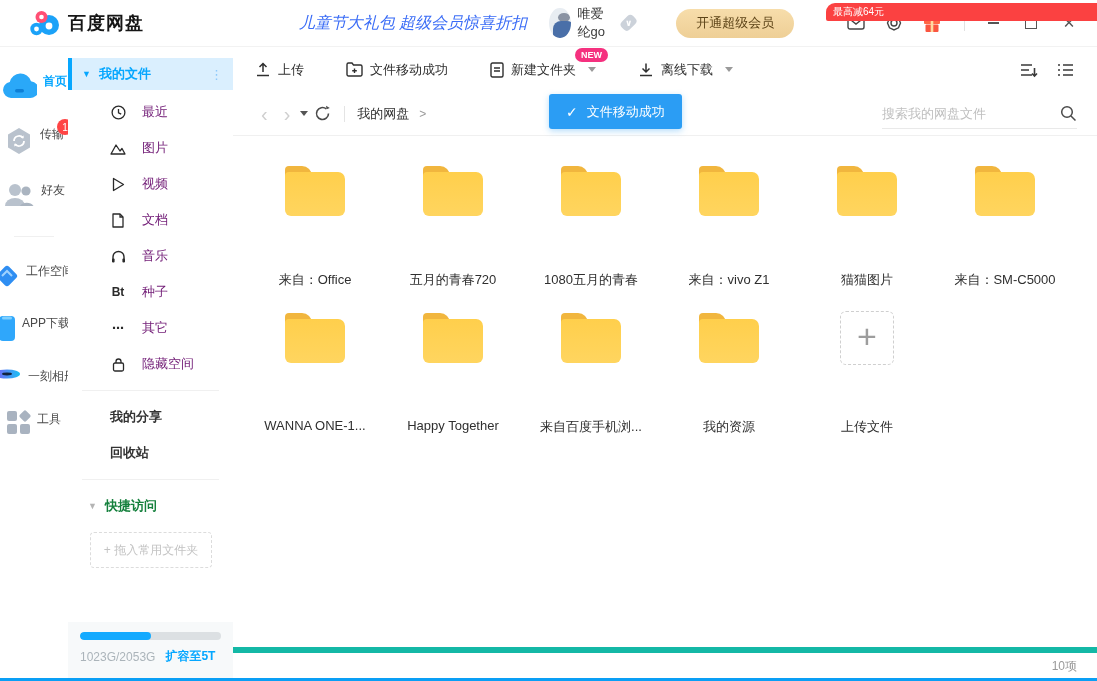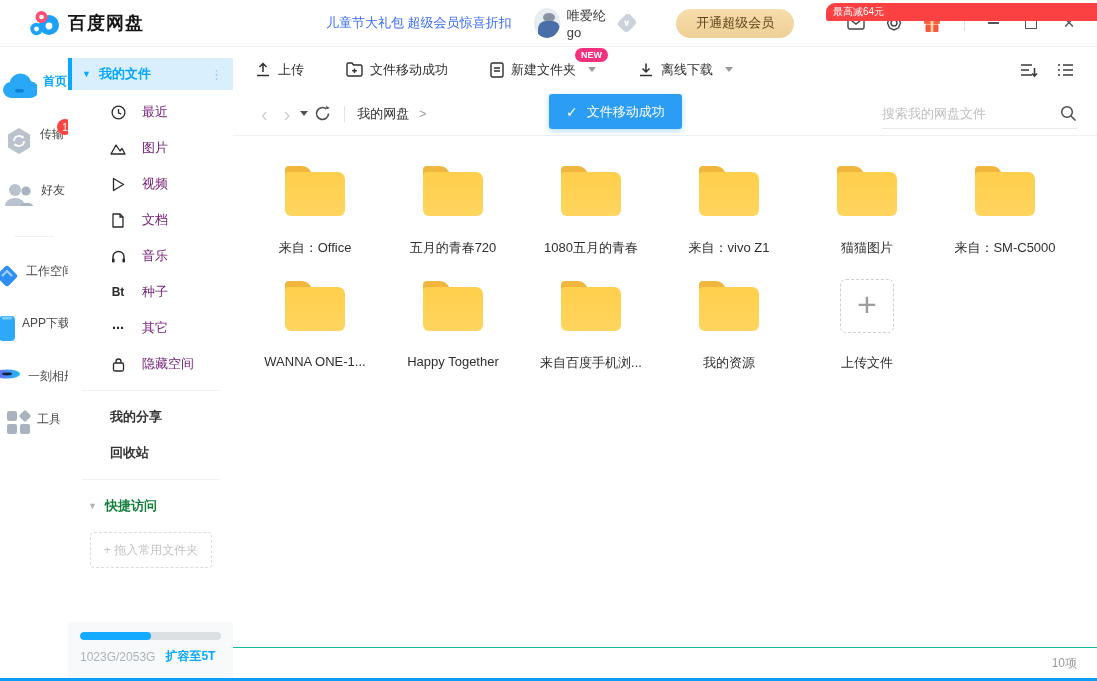--- a/index.html
+++ b/index.html
@@ -3,21 +3,21 @@
 <meta charset="utf-8">
 <style>
   * { margin:0; padding:0; box-sizing:border-box; }
   html,body { width:1097px; height:681px; font-family:"Liberation Sans","DejaVu Sans",sans-serif; background:#fff; overflow:hidden; }
   .window { position:relative; width:1097px; height:681px; background:#fff; }
 
   
   .titlebar { position:absolute; top:0; left:0; right:0; height:47px; display:flex; align-items:center; background:#fff; border-bottom:1px solid #f2f2f2; }
   .logo-wrap { display:flex; align-items:center; gap:8px; padding-left:28px; width:230px; }
   .app-title { font-size:18px; font-weight:bold; color:#161616; letter-spacing:1px; }
-  .promo { margin-left:119px; font-size:13px; color:#3a6cf6; cursor:pointer; white-space:nowrap; }
+  .promo { margin-left:119px; font-size:16px; color:#3a6cf6; cursor:pointer; white-space:nowrap;font-style:italic; }
   .user { display:flex; align-items:center; gap:7px; margin-left:22px; }
   .avatar { width:30px; height:30px; border-radius:50%; background:#e8edf2; overflow:hidden; position:relative; }
   .avatar::before { content:""; position:absolute; left:9px; top:5px; width:12px; height:9px; border-radius:50%; background:#8a93a3; }
   .avatar::after { content:""; position:absolute; left:4px; top:13px; width:22px; height:17px; border-radius:8px 8px 0 0; background:#4a6fa8; }
   .username { font-size:13px; color:#3c3c3c; }
   .vip-diamond { width:16px; height:16px; background:#ccd2da; border-radius:4px; transform:rotate(45deg); display:flex; align-items:center; justify-content:center; }
   .vip-diamond span { transform:rotate(-45deg); color:#fff; font-size:9px; font-weight:bold; }
   .gold-btn { position:relative; margin-left:42px; height:29px; padding:0 20px; background:linear-gradient(180deg,#f7ddab,#eecf96); border:none; border-radius:15px; font-size:13px; color:#5d4418; cursor:pointer; white-space:nowrap; }
   .red-badge { position:absolute; top:-11px; right:-12px; background:#fb4141; color:#fff; font-size:10px; padding:2px 7px; border-radius:9px 9px 9px 2px; white-space:nowrap; }
   .tb-icons { display:flex; align-items:center; gap:18px; margin-left:52px; }
@@ -73,30 +73,30 @@
   .nav-arrow { font-size:20px; color:#cfcfcf; padding:0 8px; cursor:pointer; line-height:1; }
   .nav-drop { margin:0 4px 0 2px; cursor:pointer; }
   .nav-sep { width:1px; height:16px; background:#e4e4e4; margin:0 12px; }
   .crumb { font-size:13px; color:#2f2f2f; cursor:pointer; }
   .crumb-gt { font-size:12px; color:#9a9a9a; margin-left:10px; }
   .searchbox { margin-left:auto; display:flex; align-items:center; border-bottom:1px solid #e9e9e9; width:195px; height:30px; }
   .searchbox input { border:none; outline:none; flex:1; font-size:13px; color:#333; font-family:inherit; }
   .searchbox input::placeholder { color:#bfbfbf; }
   .content { position:relative; height:511px; }
   .grid { display:grid; grid-template-columns:repeat(6,138px); row-gap:24px; padding:30px 0 0 13px; }
-  .tile { display:flex; flex-direction:column; align-items:center; cursor:pointer; }
+  .tile { display:flex; flex-direction:column; align-items:center; cursor:pointer;gap:32px; }
   .folder-ico { position:relative; width:62px; height:50px; }
   .folder-ico::before { content:""; position:absolute; left:1px; top:0; width:27px; height:14px; background:#f1b63e; border-radius:4px 10px 0 0; }
   .folder-ico::after { content:""; position:absolute; left:1px; top:6px; width:60px; height:44px; background:linear-gradient(180deg,#ffcf4c,#ffd55f); border-radius:4px 7px 6px 6px; }
   .tile-lbl { margin-top:23px; font-size:13px; color:#2f2f2f; max-width:132px; white-space:nowrap; overflow:hidden; text-overflow:ellipsis; }
   .upload-box { width:54px; height:54px; border:1px dashed #cfcfcf; border-radius:6px; display:flex; align-items:center; justify-content:center; margin-top:-2px; }
   .upload-box span { font-size:34px; font-weight:100; color:#9d9d9d; line-height:1; margin-top:-4px; }
   .toast { position:absolute; top:-42px; left:316px; background:#2b9df4; color:#fff; border-radius:3px; height:35px; display:flex; align-items:center; padding:0 17px; gap:9px; font-size:13px; box-shadow:0 2px 6px rgba(43,157,244,.35); z-index:5; }
   .toast .chk { font-size:14px; font-weight:bold; }
-  .statusbar { height:32px; border-top:1px solid #14b8a6; display:flex; align-items:center; justify-content:flex-end; padding-right:20px; font-size:12px; color:#9a9a9a; }
+  .statusbar { height:32px; border-top:6px solid #14b8a6; display:flex; align-items:center; justify-content:flex-end; padding-right:20px; font-size:12px; color:#9a9a9a; }
 
   .bottom-line { position:absolute; left:0; right:0; bottom:0; height:3px; background:#0a9ff5; }
   svg { display:block; }
 </style>
 </head>
 <body>
 
 <div class="window">
 
   <header class="titlebar">

